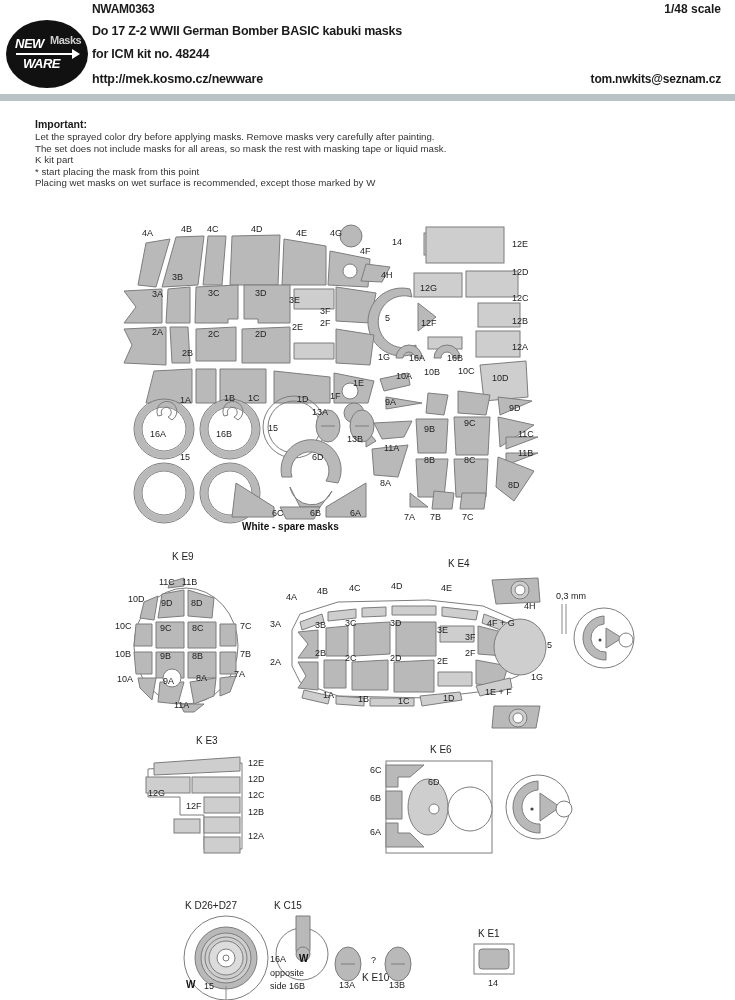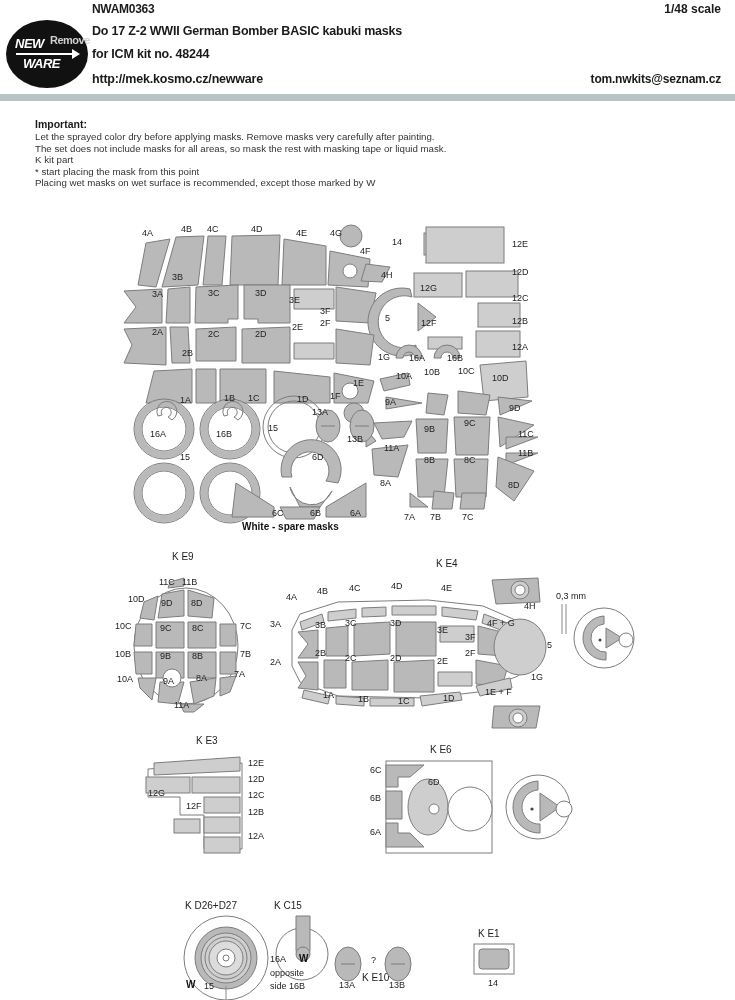--- a/index.html
+++ b/index.html
@@ -49,21 +49,21 @@
 </head>
 <body>
 
 <div class="page">
 
   <div class="hdr">
     <div class="logo">
       <div class="l-bar"></div>
       <div class="l-arrow"></div>
       <div class="l-new">NEW</div>
-      <div class="l-masks">Remove</div>
+      <div class="l-masks">Masks</div>
       <div class="l-ware">WARE</div>
     </div>
     <div class="hdr-code">NWAM0363</div>
     <div class="hdr-scale">1/48 scale</div>
     <div class="hdr-title">Do 17 Z-2 WWII German Bomber BASIC kabuki masks</div>
     <div class="hdr-kit">for ICM kit no. 48244</div>
     <div class="hdr-url">http://mek.kosmo.cz/newware</div>
     <div class="hdr-mail">tom.nwkits@seznam.cz</div>
     <div class="hdr-rule"></div>
   </div>
@@ -295,21 +295,21 @@
     <div class="lbl" style="left:160px;top:651px;">9B</div>
     <div class="lbl" style="left:192px;top:651px;">8B</div>
     <div class="lbl" style="left:240px;top:649px;">7B</div>
     <div class="lbl" style="left:117px;top:674px;">10A</div>
     <div class="lbl" style="left:163px;top:676px;">9A</div>
     <div class="lbl" style="left:196px;top:673px;">8A</div>
     <div class="lbl" style="left:234px;top:669px;">7A</div>
     <div class="lbl" style="left:174px;top:700px;">11A</div>
   </div>
 
-  <div class="sect-title" style="left:388px;top:558px;padding-left:48px;">K E4</div>
+  <div class="sect-title" style="left:400px;top:558px;padding-left:48px;">K E4</div>
   <svg width="300" height="150" style="left:278px;top:578px;" viewBox="0 0 300 150">
 
     <path d="M14,52 L22,36 L60,24 L150,22 L205,28 L242,44 L262,62 L262,74 L240,98 L200,114 L150,120 L60,118 L22,104 L14,88 Z" fill="#ffffff" stroke="#7d7d7d"></path>
 
     <polygon class="pg2" points="22,44 44,36 46,44 24,52"></polygon>
     <polygon class="pg2" points="50,34 78,31 78,40 50,43"></polygon>
     <polygon class="pg2" points="84,30 108,29 108,38 84,39"></polygon>
     <polygon class="pg2" points="114,28 158,28 158,37 114,37"></polygon>
     <polygon class="pg2" points="164,29 200,33 198,42 164,38"></polygon>
     <polygon class="pg2" points="206,36 232,46 228,54 204,45"></polygon>

